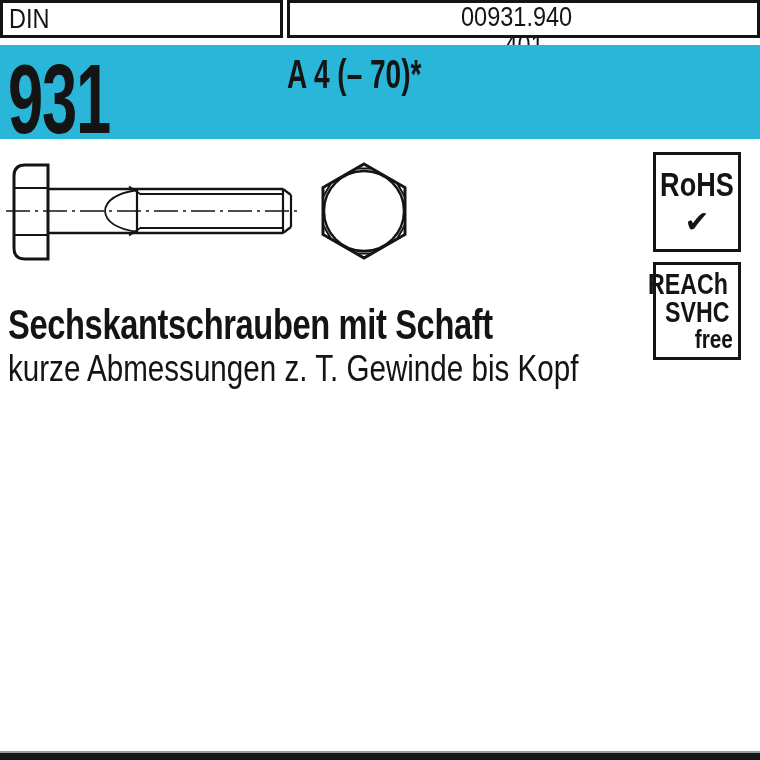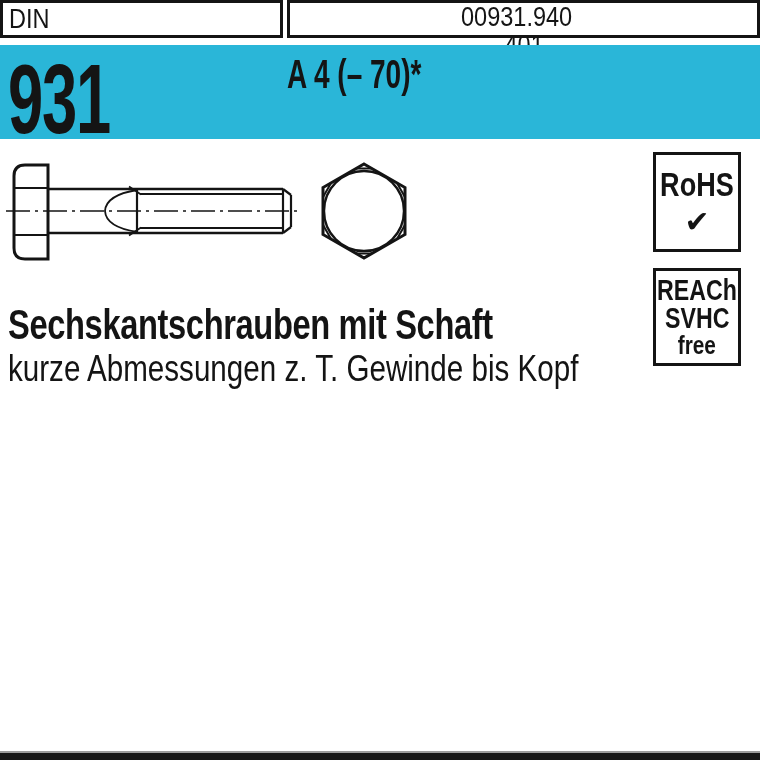--- a/index.html
+++ b/index.html
@@ -33,21 +33,21 @@
   }
   
   .drawing{position:absolute;left:0;top:150px;width:760px;height:160px;}
   .drawing path,.drawing line,.drawing polygon,.drawing circle{fill:none;stroke:var(--ink);}
   
   .badge{
     position:absolute;left:653px;width:88px;background:#fff;border:3px solid var(--ink);
     box-sizing:border-box;display:flex;flex-direction:column;align-items:center;justify-content:center;
   }
   .badge-rohs{top:152px;height:100px;}
-  .badge-reach{top:268px;height:98px;}
+  .badge-reach{top:262px;height:98px;align-items:flex-end;}
   .rohs-label{font-size:33px;font-weight:bold;line-height:1;transform:scaleX(0.82);white-space:nowrap;}
   .rohs-check{font-size:30px;font-weight:bold;line-height:1;margin-top:6px;}
   .reach-line{font-size:29px;font-weight:bold;line-height:0.98;transform:scaleX(0.80);white-space:nowrap;}
   .reach-line-free{font-size:26px;}
   
   .title{
     position:absolute;left:8px;top:301px;font-size:43px;font-weight:bold;line-height:1.1;
     transform:scaleX(0.76);transform-origin:left top;white-space:nowrap;letter-spacing:-0.5px;
   }
   .subtitle{

